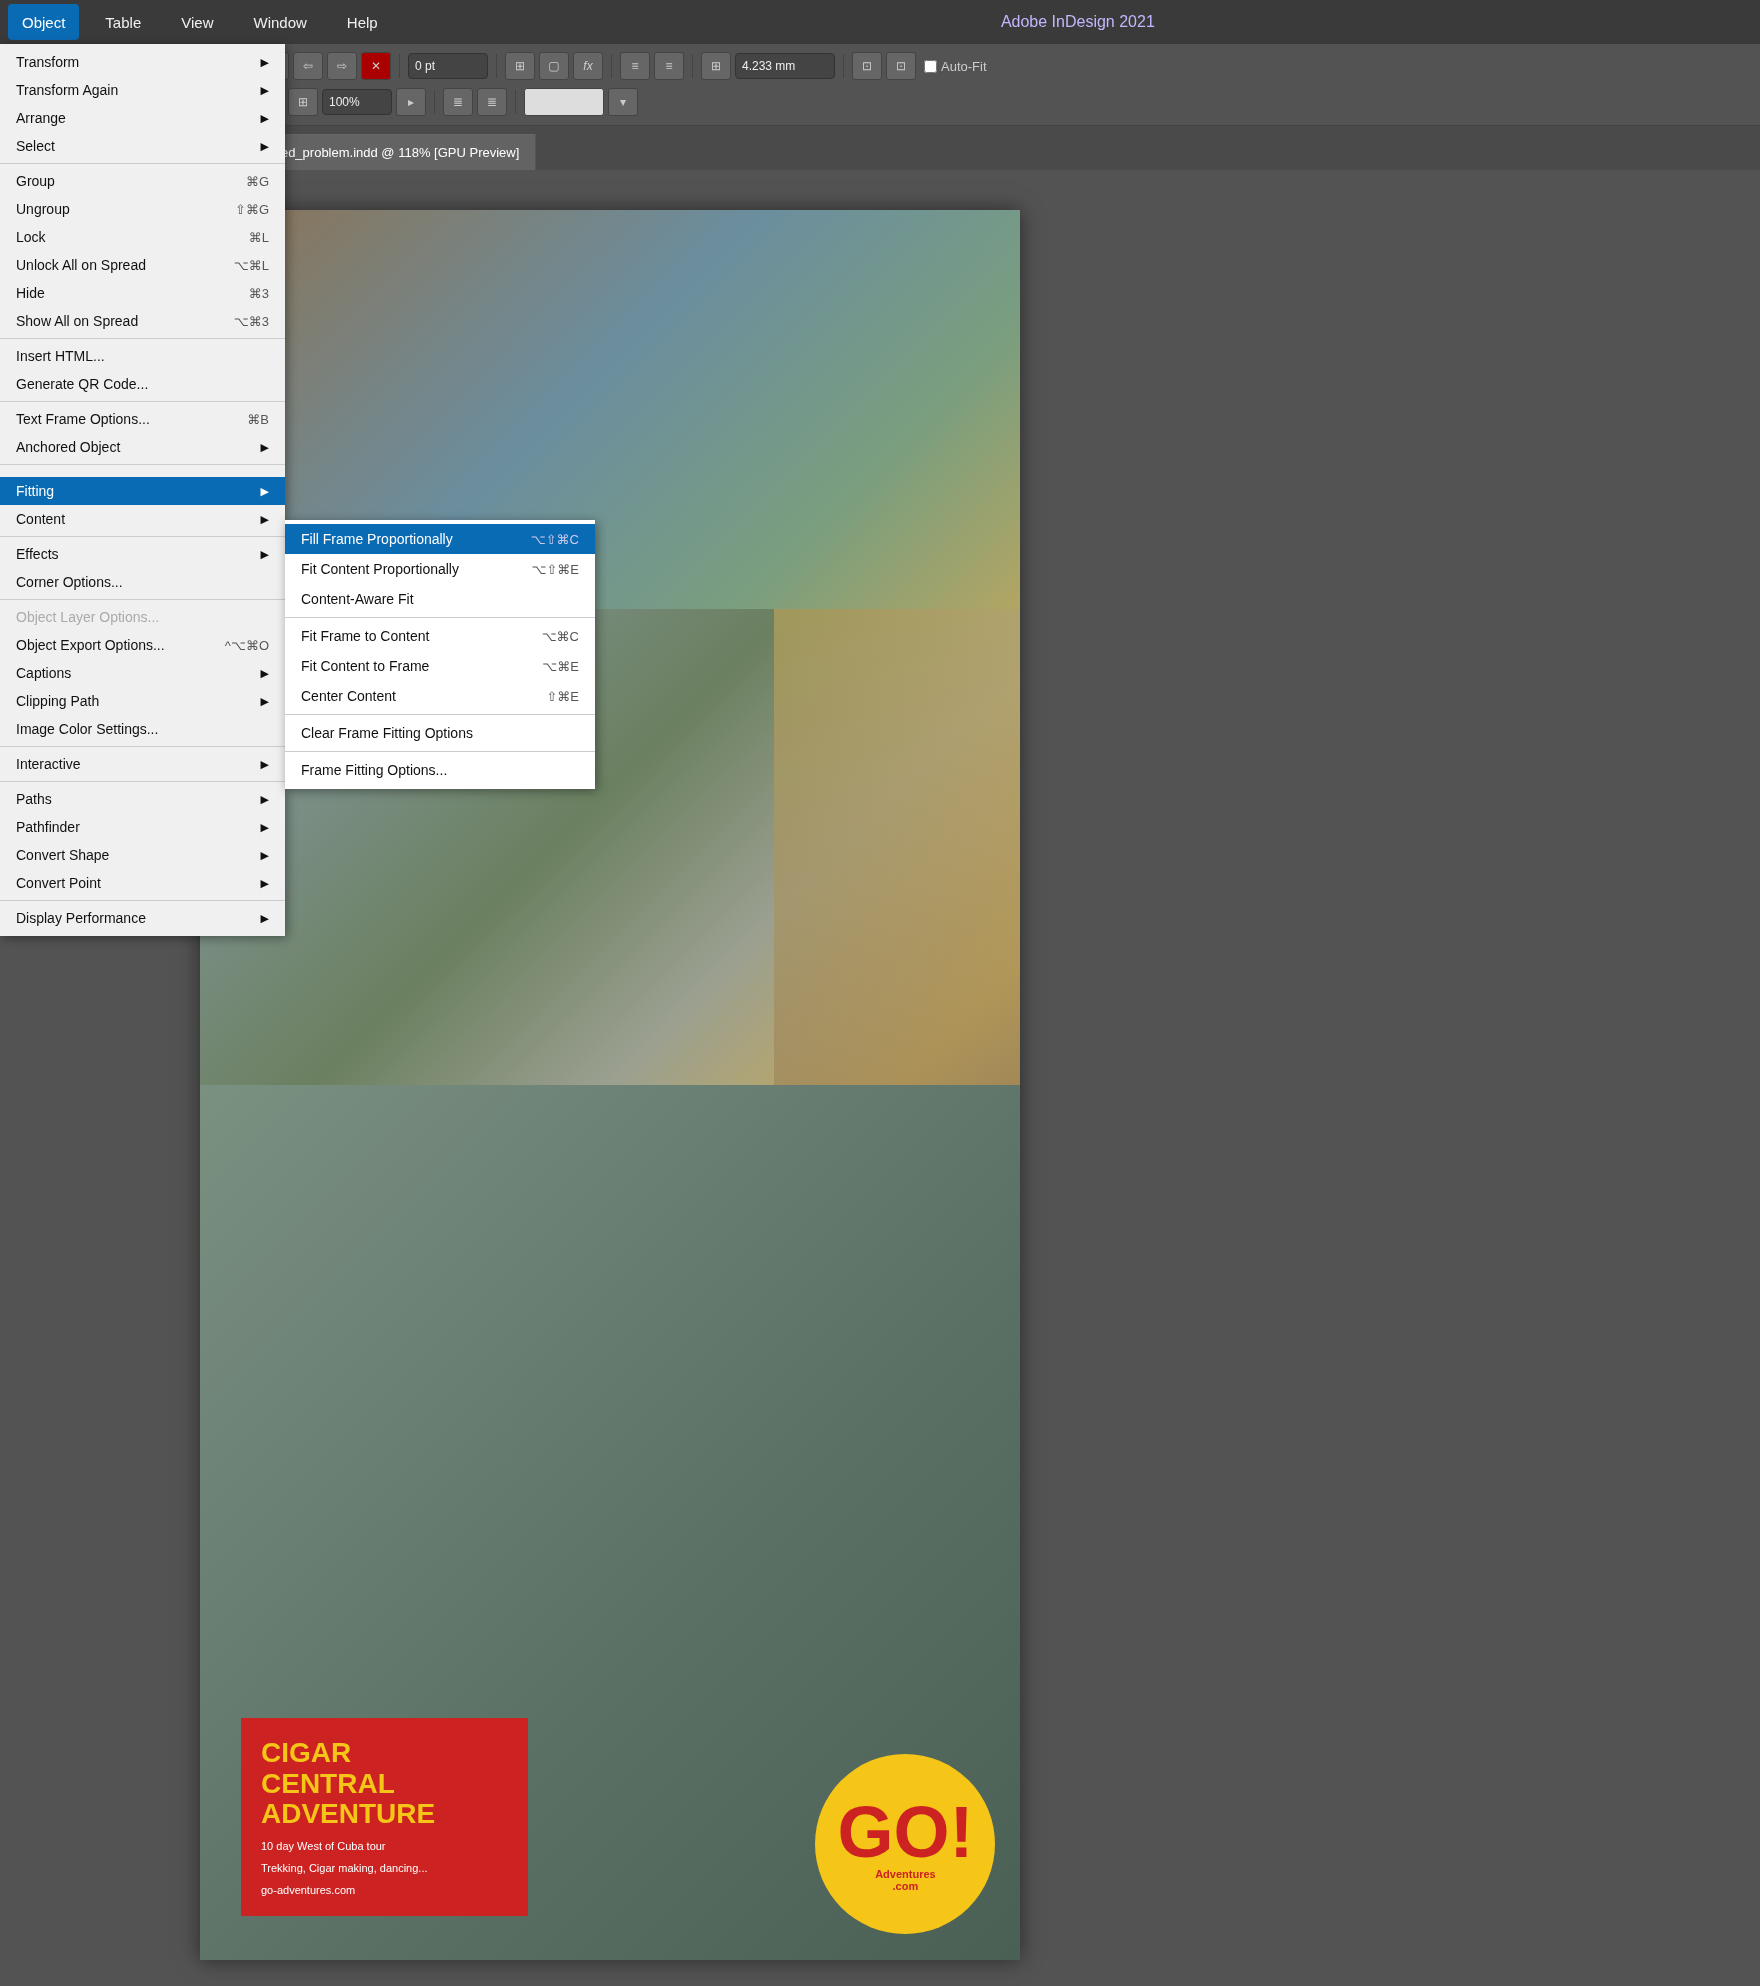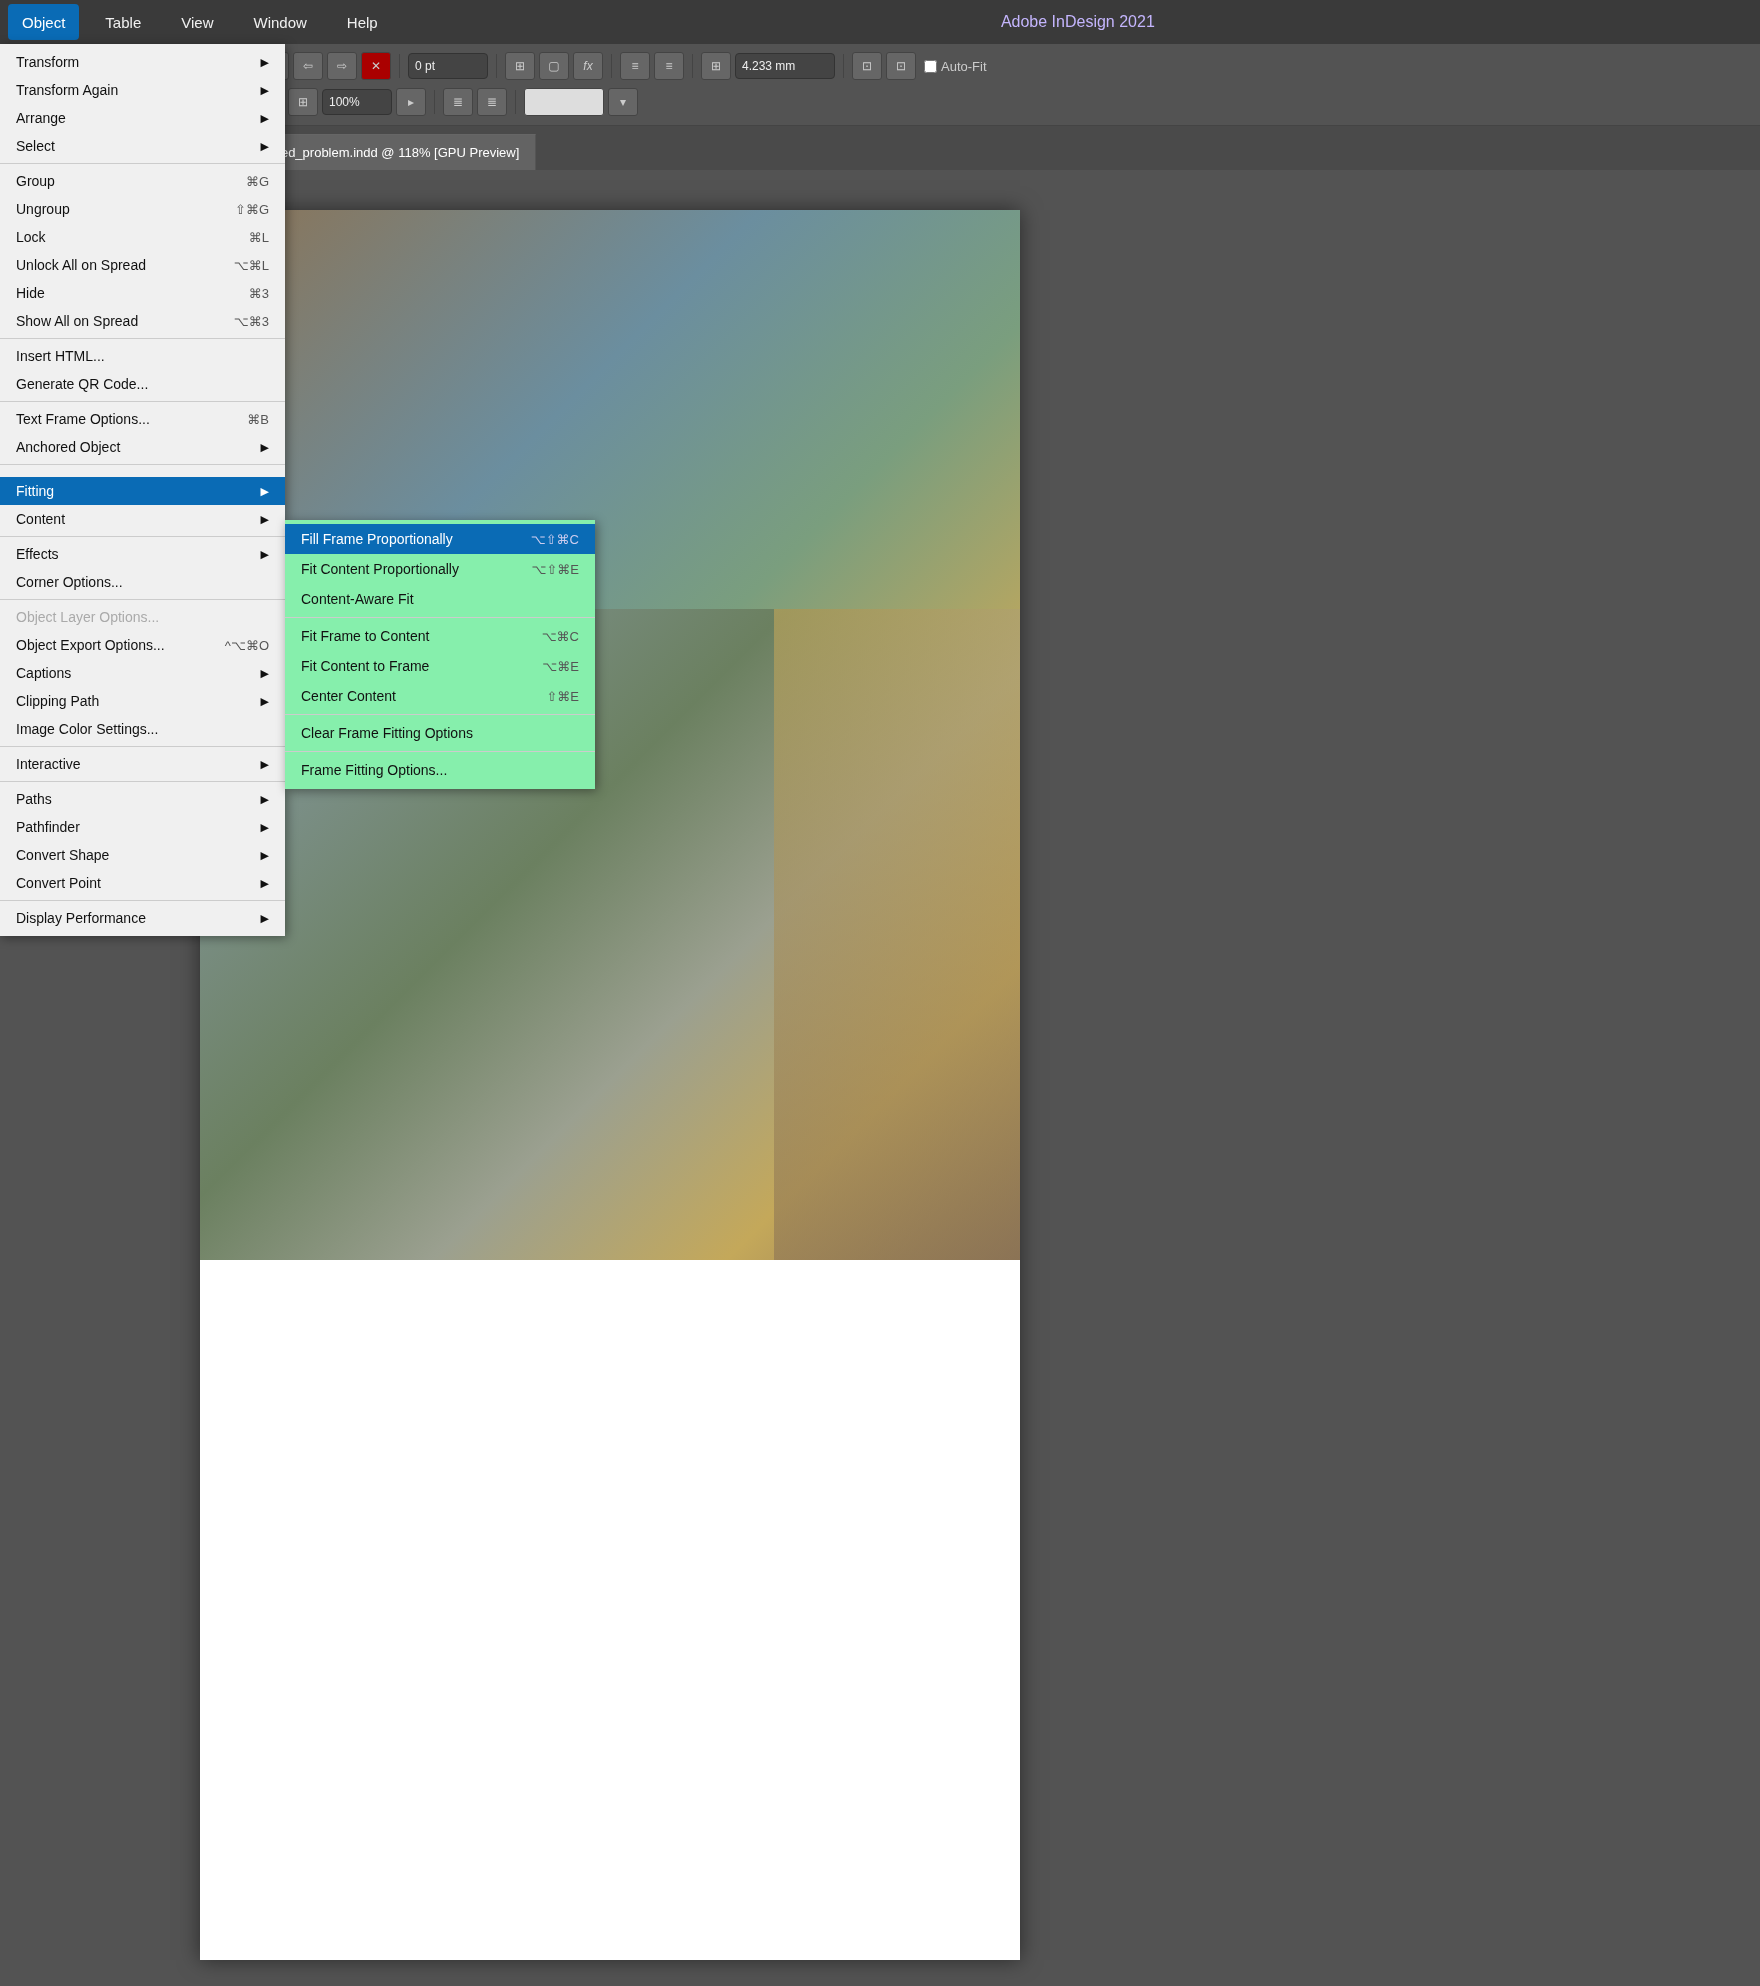--- a/index.html
+++ b/index.html
@@ -262,21 +262,21 @@
       background: #ccc;
       margin: 3px 0;
     }
 
     
     .submenu {
       position: absolute;
       top: 520px;
       left: 285px;
       width: 310px;
-      background: #86efac;
+      background: #ffffff;
       z-index: 201;
       box-shadow: 2px 2px 10px rgba(0,0,0,0.4);
       padding: 4px 0;
     }
     .submenu-item {
       display: flex;
       align-items: center;
       padding: 5px 16px;
       font-size: 14px;
       color: #111;
@@ -386,20 +386,35 @@
       <div class="cuba-red-bar">
         <div class="cuba-text">CUBA!</div>
       </div>
 
       <div class="cuba-bg">
 
         <div style="position:absolute;top:38%;left:0;right:0;bottom:0;background:linear-gradient(135deg,#8B9E8A 0%,#7A8E85 20%,#6B8060 40%,#9BA090 60%,#C4A85A 80%,#8B7355 100%);"></div>
         <div style="position:absolute;top:38%;right:0;width:30%;bottom:0;background:linear-gradient(to bottom,#C4A85A,#8B7355);opacity:0.6;"></div>
       </div>
 
+      <div style="position:absolute;top:50%;left:0;right:0;bottom:0;background:linear-gradient(135deg,#7A9080 0%,#6B8075 30%,#5A7065 60%,#4A6055 100%);">
+
+        <div class="cigar-box">
+          <div class="cigar-title">CIGAR<br>CENTRAL<br>ADVENTURE</div>
+          <div class="cigar-sub">10 day West of Cuba tour</div>
+          <div class="cigar-sub">Trekking, Cigar making, dancing...</div>
+          <div class="cigar-sub">go-adventures.com</div>
+        </div>
+
+        <div class="go-circle">
+          <div class="go-text">GO!</div>
+          <div class="adventures-text">Adventures</div>
+          <div class="adventures-text">.com</div>
+        </div>
+      </div>
     </div>
   </div>
 </div>
 
 <div class="dropdown-menu" style="top:44px;">
   <div class="menu-section-item">
     <span>Transform</span>
     <span class="arrow">▶</span>
   </div>
   <div class="menu-section-item">

